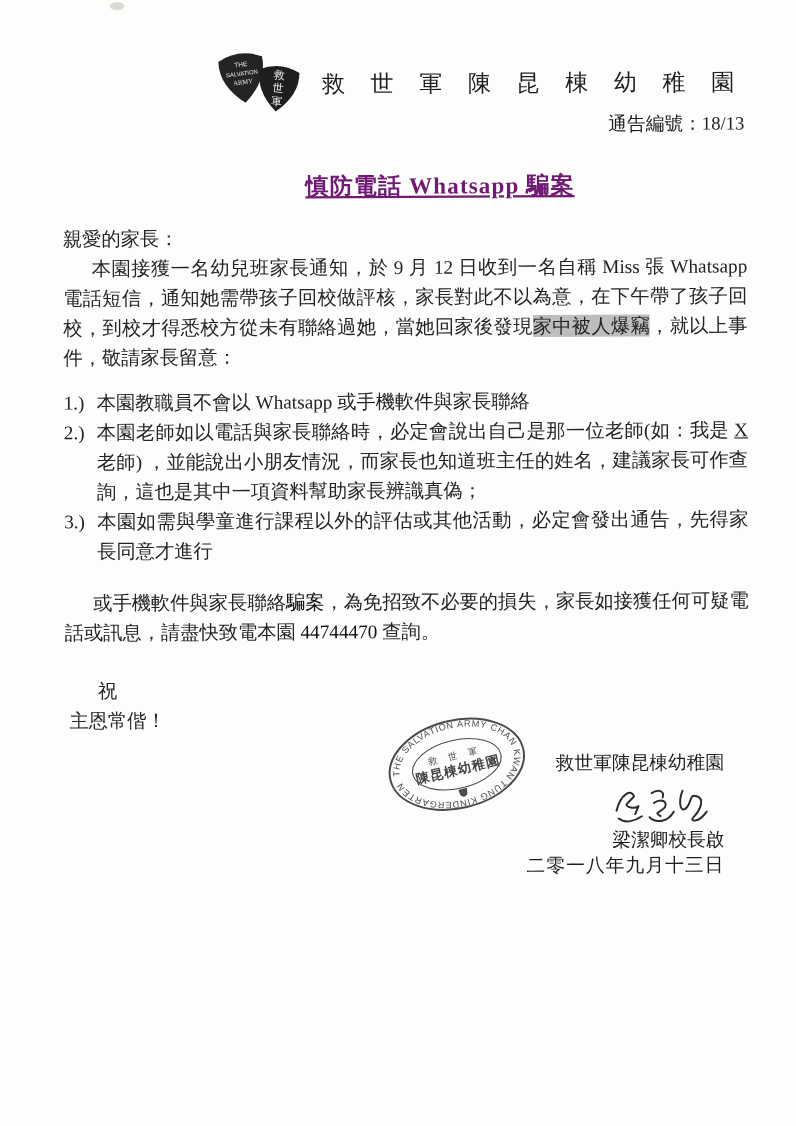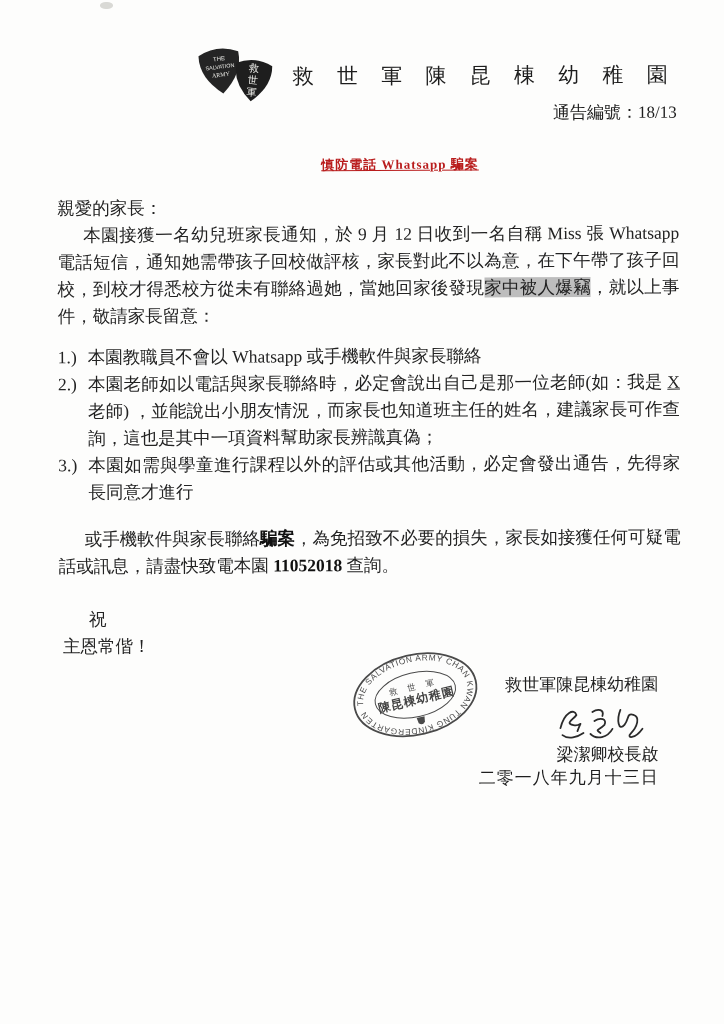--- a/index.html
+++ b/index.html
@@ -24,32 +24,32 @@
     font-size:21px; letter-spacing:9px; white-space:nowrap; color:#1d1d1d;
   }
   .notice-no {
     margin-top:-10px; text-align:right; padding-right:46px;
     font-size:17px; color:#1d1d1d;
   }
 
   
   .title-row { margin-top:30px; text-align:center; padding-left:78px; }
   .title {
-    display:inline-block; font-size:13px; font-weight:bold;
-    text-decoration:underline; color:#b91c1c; letter-spacing:1px;text-align:right;
+    display:inline-block; font-size:21px; font-weight:bold;
+    text-decoration:underline; color:#701a75; letter-spacing:1px;text-align:right;
   }
 
   
   .content {
     margin:20px 44px 0 58px; font-size:17.5px; line-height:27px;
     text-align:justify; color:#232323;
   }
   .para-indent { text-indent:26px; }
   .hl { background:#bdbdbd; }
-  .b  { font-weight:bold; color:#111; }
+  .b  { font-weight:normal; color:#111; }
   .u  { text-decoration:underline; }
 
   .list { margin-top:14px; }
   .item { padding-left:30px; position:relative; }
   .item .marker { position:absolute; left:0; top:0; }
 
   .para2 { margin-top:20px; }
   .blessing1 { margin-top:26px; text-indent:30px; }
   .blessing2 { text-indent:4px; }
 
@@ -114,21 +114,21 @@
           <span class="marker">1.)</span><span>本園教職員不會以 Whatsapp 或手機軟件與家長聯絡</span><span class="u"></span><span></span>
         </div>
         <div class="item">
           <span class="marker">2.)</span><span>本園老師如以電話與家長聯絡時，必定會說出自己是那一位老師(如：我是 </span><span class="u">X</span><span> 老師) ，並能說出小朋友情況，而家長也知道班主任的姓名，建議家長可作查詢，這也是其中一項資料幫助家長辨識真偽；</span>
         </div>
         <div class="item">
           <span class="marker">3.)</span><span>本園如需與學童進行課程以外的評估或其他活動，必定會發出通告，先得家長同意才進行</span><span class="u"></span><span></span>
         </div>
       </div>
 
-      <p class="para-indent para2"><span>或手機軟件與家長聯絡</span><span class="b">騙案</span><span>，為免招致不必要的損失，家長如接獲任何可疑電話或訊息，請盡快致電本園 </span><span class="b">11052018</span><span> 查詢。</span></p>
+      <p class="para-indent para2"><span>或手機軟件與家長聯絡</span><span class="b">騙案</span><span>，為免招致不必要的損失，家長如接獲任何可疑電話或訊息，請盡快致電本園 </span><span class="b">44744470</span><span> 查詢。</span></p>
 
       <div class="blessing1">祝</div>
       <div class="blessing2">主恩常偕！</div>
 
       <div class="signoff">
         <div>救世軍陳昆棟幼稚園</div>
 
         <svg class="sig-svg" width="98" height="46" viewBox="0 0 98 46">
           <g fill="none" stroke="#2b2b2b" stroke-width="1.8" stroke-linecap="round" stroke-linejoin="round">
             <path d="M8 28 C12 12, 22 8, 24 15 C19 21, 13 23, 21 25 C29 27, 30 18, 25 31 M10 35 C16 40, 25 37, 31 33"></path>

